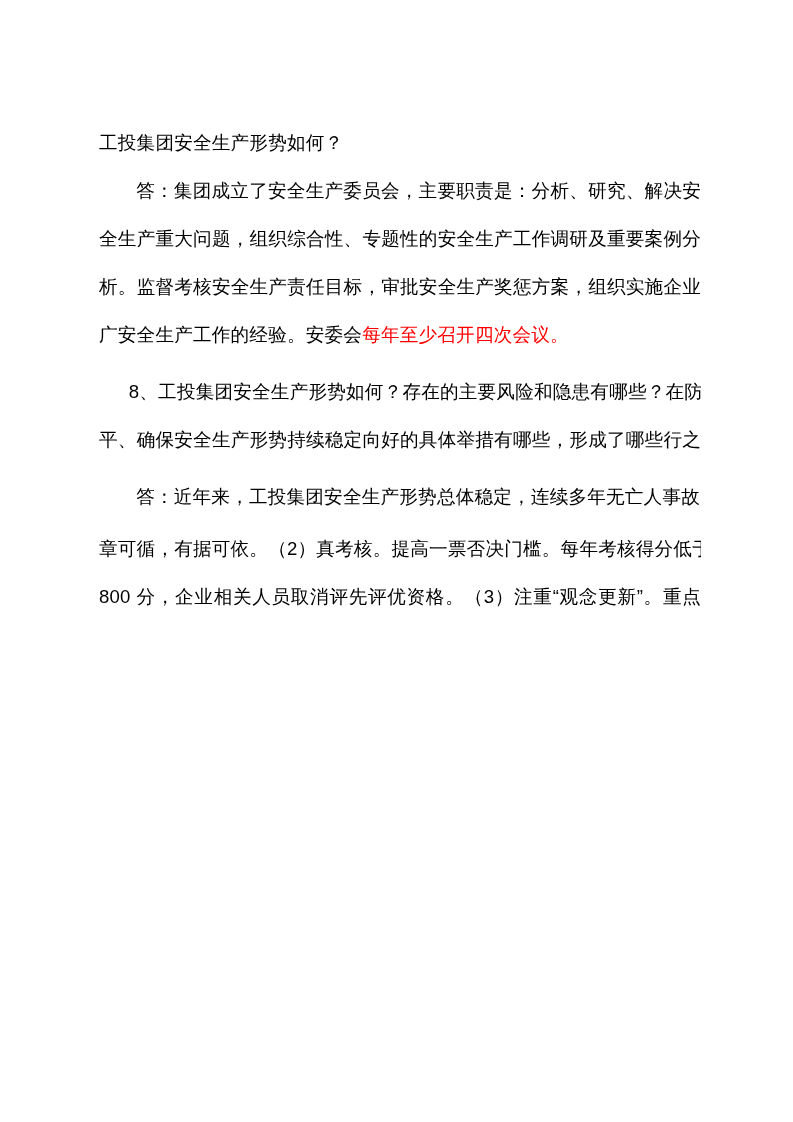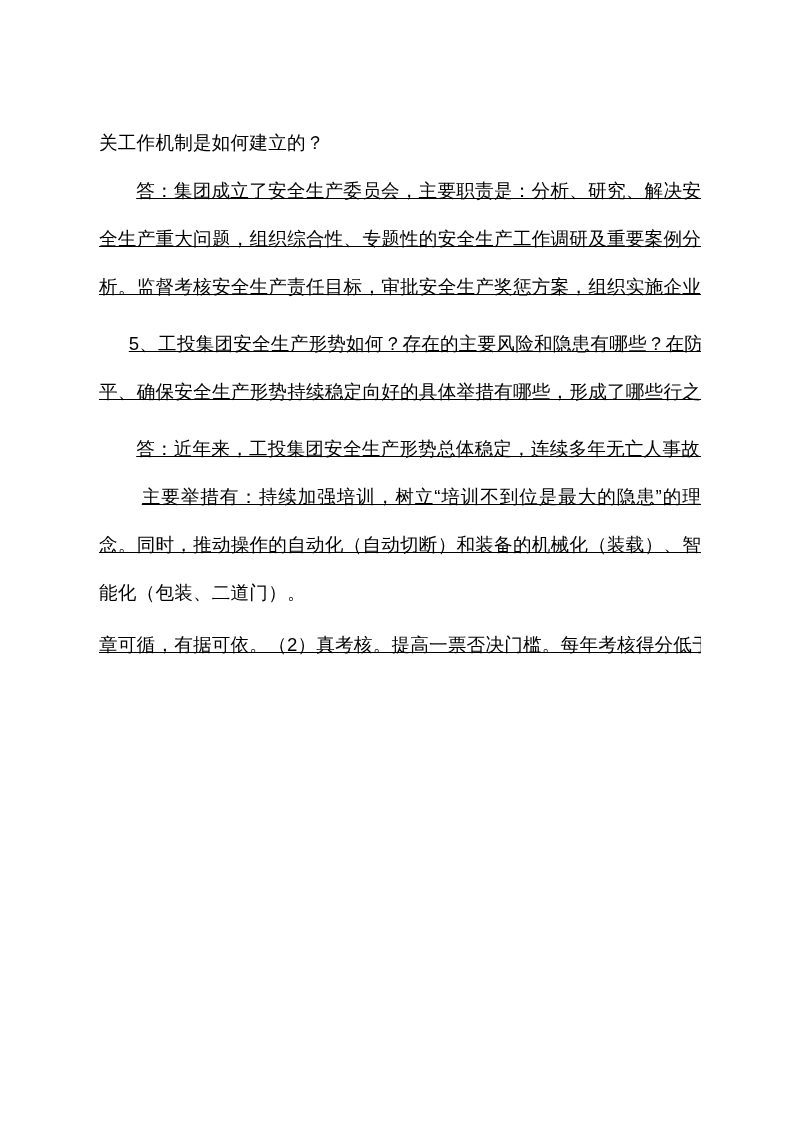--- a/index.html
+++ b/index.html
@@ -31,45 +31,41 @@
   .line {
     height: 48px;
     overflow: hidden;
     white-space: nowrap;
     text-align: justify;
     text-align-last: left;
     text-justify: inter-character;
   }
   .line.fill {
     text-align-last: justify;
-    text-decoration: underline;
   }
 </style>
 </head>
 <body>
 
 <div class="page">
   <div class="content" style="color: rgb(0, 0, 0);">
       <div class="para">
-        <div class="line"><span>关工作机制是如何建立的？</span></div>
+        <div class="line"><span>工投集团安全生产形势如何？</span></div>
       </div>
       <div class="para">
         <div class="line fill" style="text-indent: 2em;"><span>答：集团成立了安全生产委员会，主要职责是：分析、研究、解决安</span></div>
         <div class="line fill"><span>全生产重大问题，组织综合性、专题性的安全生产工作调研及重要案例分</span></div>
         <div class="line fill"><span>析。监督考核安全生产责任目标，审批安全生产奖惩方案，组织实施企业</span></div>
+        <div class="line"><span>广安全生产工作的经验。安委会</span><span style="color: rgb(255, 0, 0);">每年至少召开四次会议。</span></div>
       </div>
       <div class="para" style="margin-top: 9px;">
-        <div class="line fill" style="text-indent: 1.6em;"><span>5、工投集团安全生产形势如何？存在的主要风险和隐患有哪些？在防</span></div>
+        <div class="line fill" style="text-indent: 1.6em;"><span>8、工投集团安全生产形势如何？存在的主要风险和隐患有哪些？在防</span></div>
         <div class="line fill"><span>平、确保安全生产形势持续稳定向好的具体举措有哪些，形成了哪些行之</span></div>
       </div>
       <div class="para" style="margin-top: 9px;">
         <div class="line fill" style="text-indent: 2em;"><span>答：近年来，工投集团安全生产形势总体稳定，连续多年无亡人事故。</span></div>
       </div>
-      <div class="para">
-        <div class="line fill" style="text-indent: 2.3em;"><span>主要举措有：持续加强培训，树立“培训不到位是最大的隐患”的理</span></div>
-        <div class="line fill"><span>念。同时，推动操作的自动化（自动切断）和装备的机械化（装载）、智</span></div>
-        <div class="line"><span>能化（包装、二道门）。</span></div>
-      </div>
       <div class="para" style="margin-top: 4px;">
         <div class="line fill"><span>章可循，有据可依。（2）真考核。提高一票否决门槛。每年考核得分低于</span></div>
+        <div class="line fill"><span>800 分，企业相关人员取消评先评优资格。（3）注重“观念更新”。重点</span></div>
       </div>
     </div>
 </div>
 
 </body></html>

